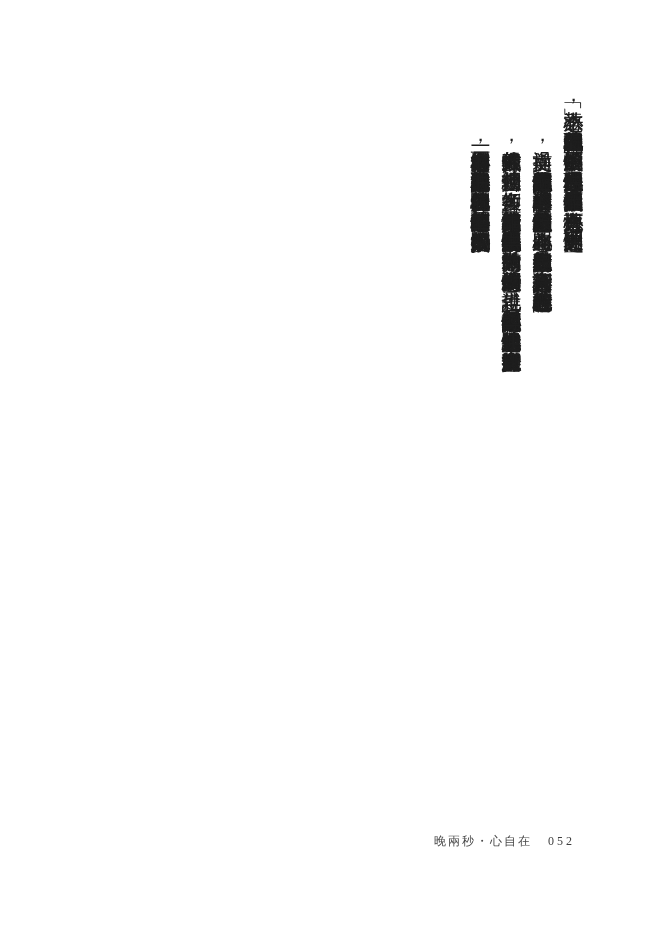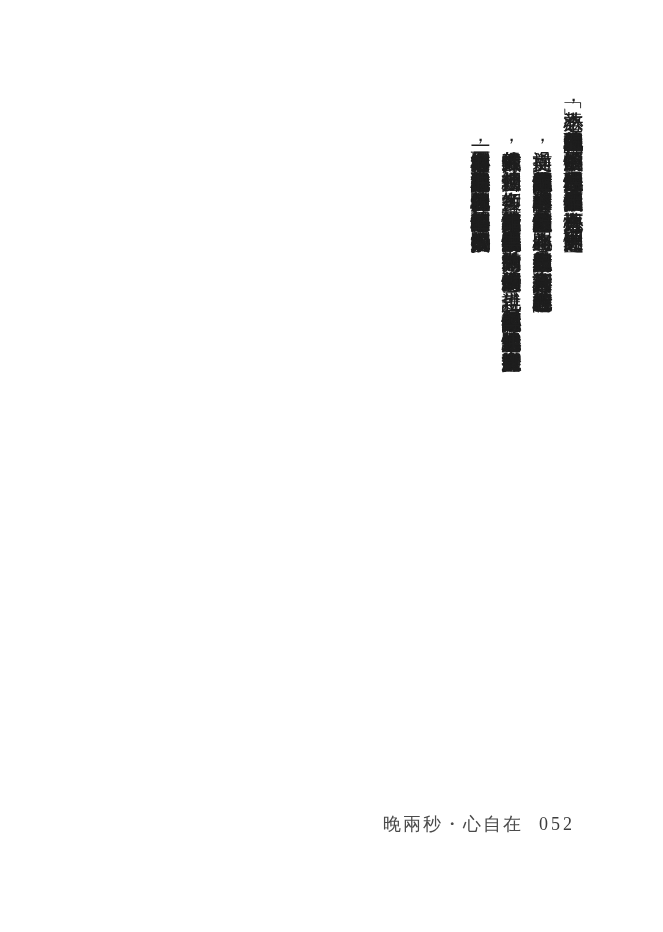--- a/index.html
+++ b/index.html
@@ -37,23 +37,23 @@
     text-indent: 2em;
   }
   
   .em-kai {
     font-family: "DejaVu Serif", "Liberation Serif", serif;
     font-style: italic;
     font-synthesis: none;
   }
   .footer {
     position: absolute;
-    top: 812px;
+    top: 833px;
     right: 88px;
-    font-size: 18px;
+    font-size: 12px;
     color: #4a4a4a;
     letter-spacing: 2px;
     white-space: nowrap;
   }
   .footer .pagenum {
     margin-left: 16px;
     letter-spacing: 3px;
     color: #3d3d3d;
   }
 </style>

